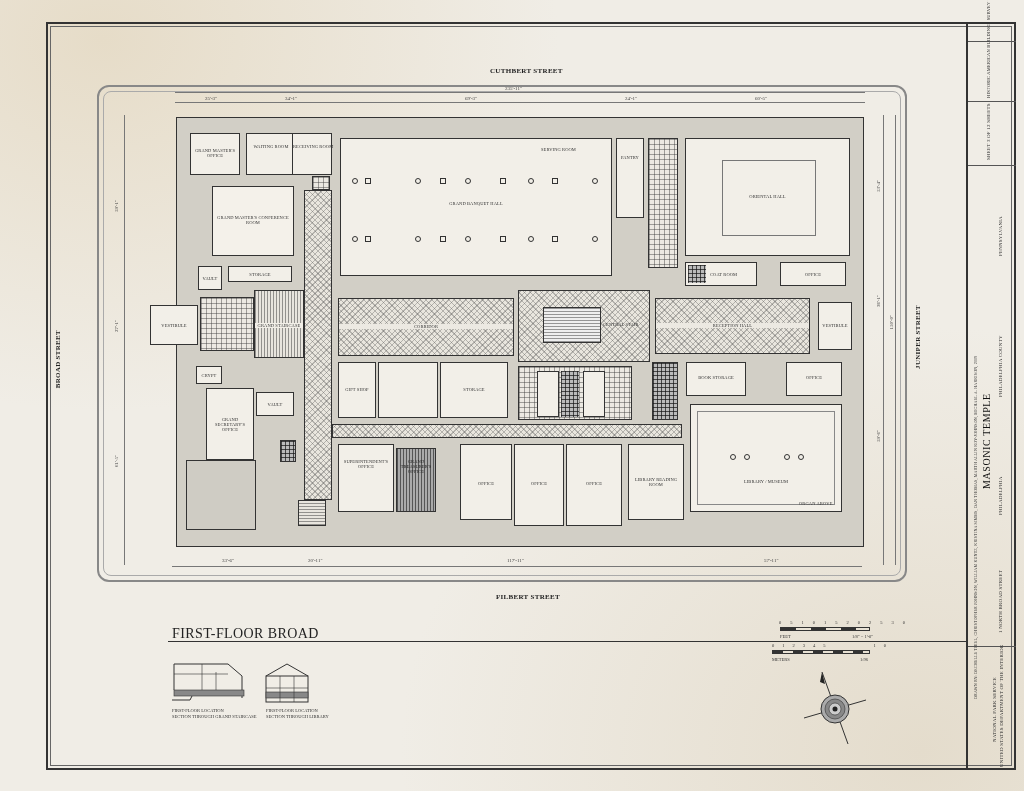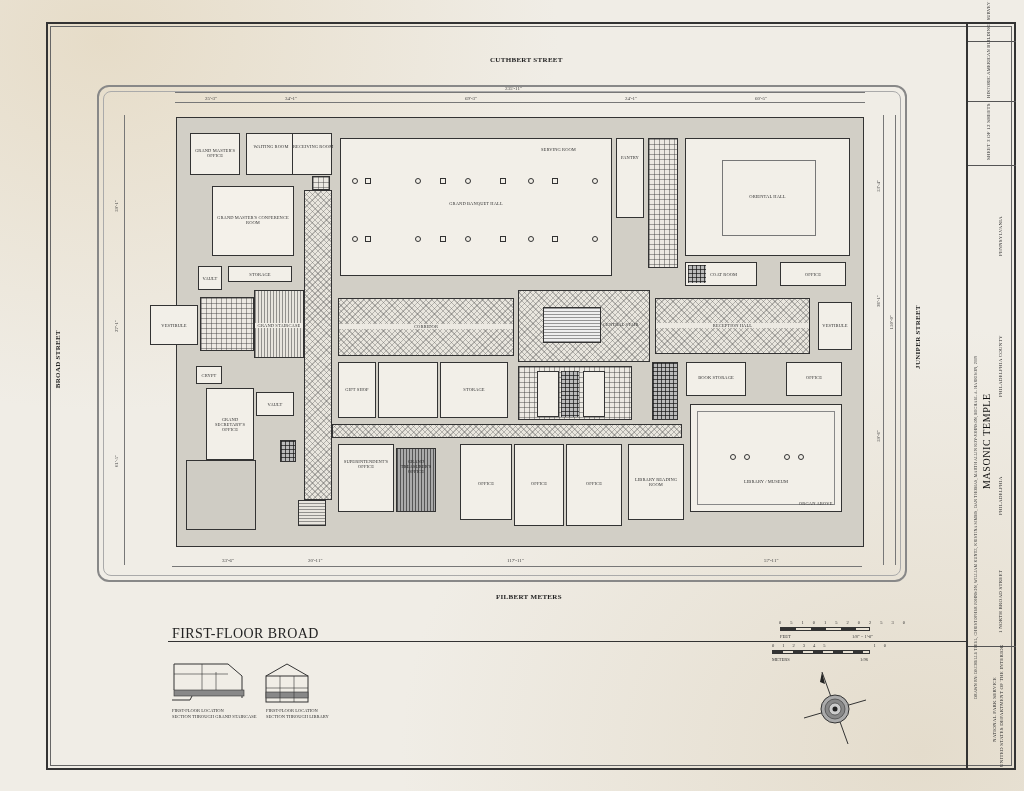--- a/index.html
+++ b/index.html
@@ -58,22 +58,22 @@
   <div class="tb-cell" style="top:624px;height:124px;border-bottom:none;border-top:1px solid #555;">
     <div class="vtext" style="left:24px;top:4px;height:116px;">NATIONAL PARK SERVICE</div>
     <div class="vtext" style="left:31px;top:4px;height:116px;">UNITED STATES DEPARTMENT OF THE INTERIOR</div>
   </div>
   <div class="vtext" style="left:5px;top:270px;height:470px;font-size:4px;">DRAWN BY: DECHELLE THIEL, CHRISTOPHER JOHNSON, WILLIAM KUNTZ, KRISTINA SIMMS, DAN THOMAS, MARTH ALLIN ROY-JOHNSON, MICHAEL A. HARRISON, 2009</div>
 </div>
 
 <div class="site"></div>
 <div class="site2"></div>
 
-<div class="street" style="left:490px;top:56px;">CUTHBERT STREET</div>
-<div class="street" style="left:496px;top:593px;">FILBERT METERS</div>
+<div class="street" style="left:490px;top:67px;">CUTHBERT STREET</div>
+<div class="street" style="left:496px;top:593px;">FILBERT STREET</div>
 <div class="street" style="left:54px;top:330px;writing-mode:vertical-rl;transform:rotate(180deg);">BROAD STREET</div>
 <div class="street" style="left:914px;top:305px;writing-mode:vertical-rl;transform:rotate(180deg);">JUNIPER STREET</div>
 
 <div class="dimline" style="left:175px;top:92px;width:690px;height:1px;"></div>
 <div class="dim" style="left:505px;top:86px;">235'-11"</div>
 <div class="dimline" style="left:175px;top:102px;width:690px;height:1px;"></div>
 <div class="dim" style="left:205px;top:96px;">25'-3"</div>
 <div class="dim" style="left:285px;top:96px;">34'-1"</div>
 <div class="dim" style="left:465px;top:96px;">69'-3"</div>
 <div class="dim" style="left:625px;top:96px;">24'-1"</div>

